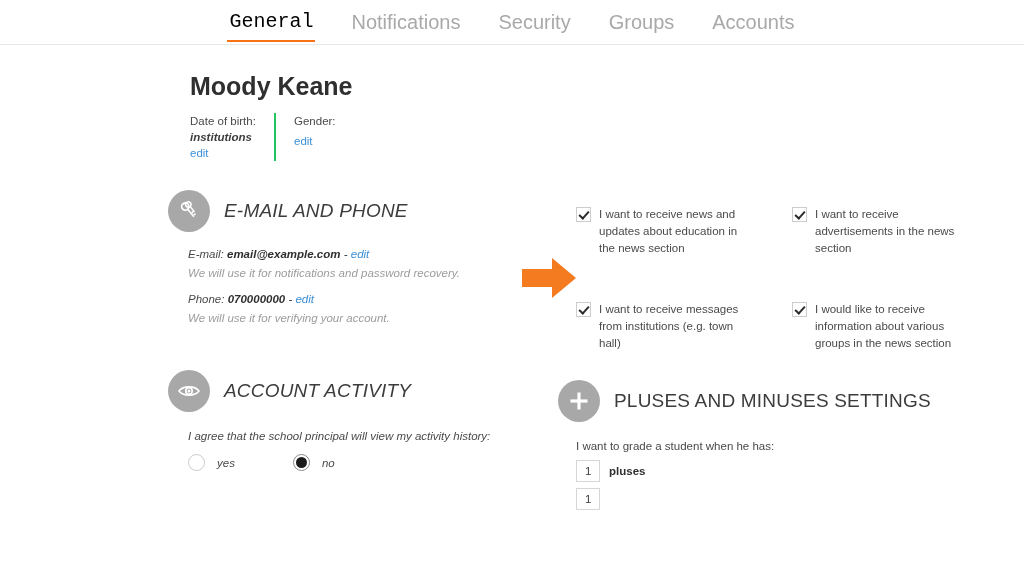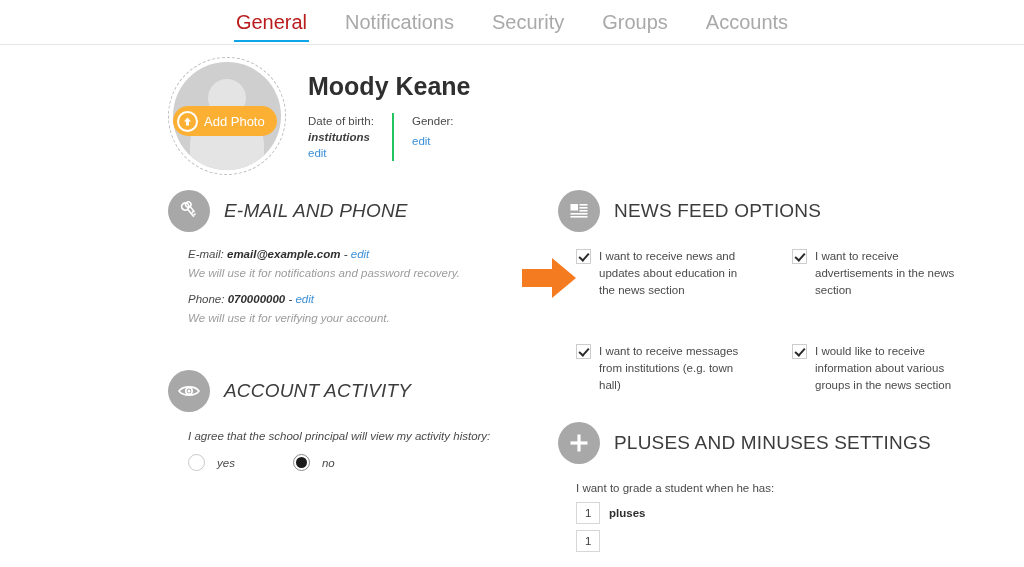--- a/index.html
+++ b/index.html
@@ -40,22 +40,23 @@
     font-size: 20px;
     color: #a9a9a9;
     padding: 0 2px 6px 2px;
     line-height: 24px;
     cursor: pointer;
     white-space: nowrap;
     position: relative;
     z-index: 2;
   }
   .tab.active {
-    color: #b91c1c;
-    border-bottom: 2px solid #0ea5e9;
+    color: #000000;
+    border-bottom: 2px solid #f97316;
+    font-family: Liberation Mono, monospace;
   }
 
   
   .profile {
     position: absolute;
     left: 168px;
     top: 57px;
     display: flex;
     align-items: flex-start;
   }
@@ -345,34 +346,20 @@
 
 <div class="tabbar">
   <div class="tab active">General</div>
   <div class="tab">Notifications</div>
   <div class="tab">Security</div>
   <div class="tab">Groups</div>
   <div class="tab">Accounts</div>
 </div>
 
 <div class="profile">
-  <div class="avatar-wrap">
-    <div class="avatar">
-      <div class="head"></div>
-      <div class="body"></div>
-    </div>
-    <div class="add-photo">
-      <span class="up-circle">
-        <svg width="11" height="11" viewBox="0 0 11 11" aria-hidden="true">
-          <path d="M5.5 1.6 L9 5.4 H7 V9.4 H4 V5.4 H2 Z" fill="#ffffff"></path>
-        </svg>
-      </span>
-      <span>Add Photo</span>
-    </div>
-  </div>
 
   <div class="profile-info">
     <div class="profile-name">Moody Keane</div>
     <div class="meta-row">
       <div class="meta-col">
         <div class="meta-label">Date of birth:</div>
         <div class="meta-value">institutions</div>
         <div class="link">edit</div>
       </div>
       <div class="meta-col second">
@@ -442,33 +429,20 @@
         <span class="radio-gap"></span>
         <span class="radio checked"></span>
         <span class="radio-label">no</span>
       </div>
     </div>
   </div>
 </div>
 
 <div class="col-right">
 
-  <div class="section-head">
-    <span class="sec-icon">
-      <svg width="24" height="24" viewBox="0 0 24 24" aria-hidden="true">
-        <rect x="3.5" y="5" width="7.5" height="6.5" fill="#ffffff"></rect>
-        <rect x="12.5" y="5" width="8" height="1.6" fill="#ffffff"></rect>
-        <rect x="12.5" y="8" width="8" height="1.6" fill="#ffffff"></rect>
-        <rect x="12.5" y="11" width="8" height="1.6" fill="#ffffff"></rect>
-        <rect x="3.5" y="14" width="17" height="1.6" fill="#ffffff"></rect>
-        <rect x="3.5" y="17" width="17" height="1.6" fill="#ffffff"></rect>
-      </svg>
-    </span>
-    <span class="sec-title">NEWS FEED OPTIONS</span>
-  </div>
 
   <div class="checks-grid">
     <label class="check-item">
       <span class="checkbox checked"></span>
       <span class="check-text">I want to receive news and updates about education in the news section</span>
     </label>
     <label class="check-item">
       <span class="checkbox checked"></span>
       <span class="check-text">I want to receive advertisements in the news section</span>
     </label>

